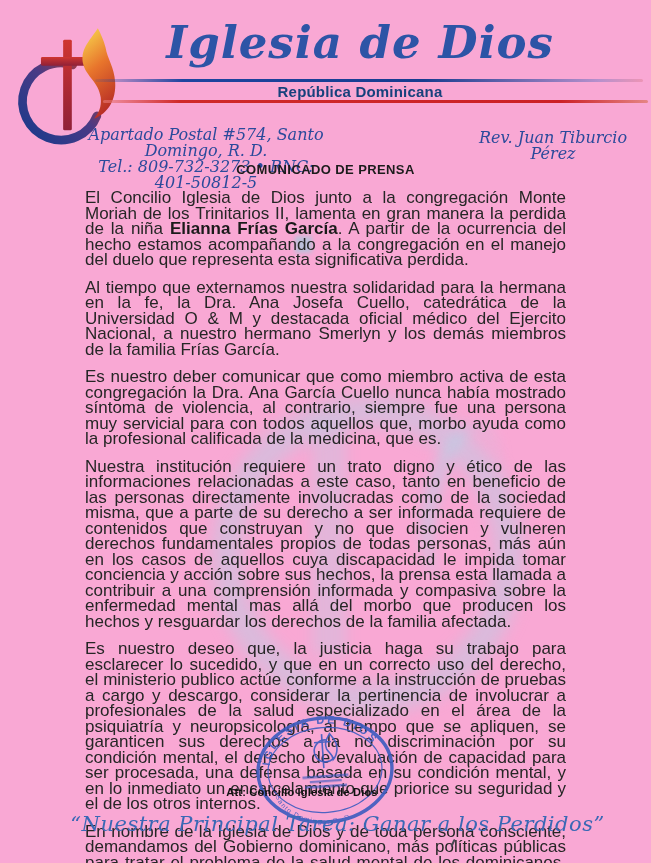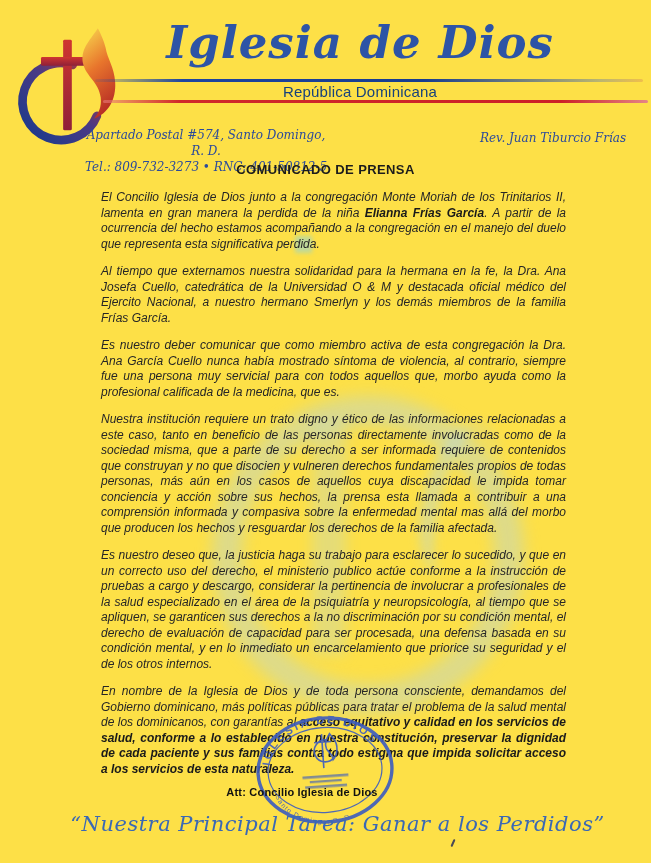--- a/index.html
+++ b/index.html
@@ -1,42 +1,42 @@
 <!DOCTYPE html>
 <html><head>
 <meta charset="utf-8">
 <style>
   html,body{margin:0;padding:0;background:#9a9a9a;}
   .page{
-    position:relative;width:651px;height:863px;background:#fde047;
+    position:relative;width:651px;height:863px;background:#f9a8d4;
     margin:0 auto;overflow:hidden;
     font-family:"Liberation Sans",sans-serif;
   }
   
   .logo{position:absolute;left:14px;top:22px;width:106px;height:128px;}
   .brand{
     position:absolute;left:140px;top:16px;width:440px;text-align:center;
     font-family:"DejaVu Serif",serif;font-style:italic;font-weight:bold;
     font-size:45px;color:#2d54a6;letter-spacing:1px;white-space:nowrap;
   }
   .line-blue{
     position:absolute;left:95px;top:79px;width:548px;height:3px;border-radius:2px;
     background:linear-gradient(90deg,rgba(35,70,160,.12),#1e45a0 16%,#173c8f 60%,rgba(60,100,190,.35) 92%,rgba(200,90,90,.25));
   }
   .country{
     position:absolute;left:100px;top:83px;width:520px;text-align:center;
-    font-size:15px;font-weight:normal;color:#16417c;letter-spacing:.2px;
+    font-size:15px;font-weight:bold;color:#16417c;letter-spacing:.2px;
   }
   .line-red{
     position:absolute;left:103px;top:100px;width:545px;height:3px;border-radius:2px;
     background:linear-gradient(90deg,rgba(235,130,130,.55),#d02a2a 14%,#cc2127 84%,#e58585);
   }
   .contact,.official{
     position:absolute;font-family:"DejaVu Serif",serif;font-style:italic;
-    font-size:12px;color:#2b4a9b;line-height:16px;text-align:center;
+    font-size:16px;color:#2b4a9b;line-height:16px;text-align:center;
   }
   .contact{left:84px;top:127px;width:244px;}
   .official{left:468px;top:130px;width:170px;}
   
   .wm-ring{
     position:absolute;left:212px;top:396px;width:252px;height:258px;border-radius:50%;
     border:30px solid rgba(176,213,232,.42);filter:blur(8px);z-index:0;
   }
   .wm-bar{
     position:absolute;left:312px;top:420px;width:34px;height:235px;
@@ -55,23 +55,22 @@
     position:absolute;left:452px;top:839px;width:2px;height:8px;background:#4a4a55;
     transform:rotate(24deg);border-radius:1px;z-index:3;
   }
   
   .body-col{position:absolute;left:85px;top:158px;width:481px;z-index:1;}
   .doc-title{
     margin:4px 0 13px 0;text-align:center;font-size:13px;font-weight:bold;
     color:#1c1c1c;letter-spacing:.4px;
   }
   .body-col p{
-    margin:0 0 12px 16px;font-size:12px;line-height:15.5px;color:#262626;
+    margin:0 0 12px 0;font-size:17px;line-height:15.5px;color:#262626;
     text-align:justify;
-    font-style:italic;
   }
   .body-col b{color:#1a1a1a;}
   
   .stamp{position:absolute;left:254px;top:714px;width:142px;height:112px;z-index:1;
          transform:rotate(-4deg);opacity:.9;}
   .stamp text{font-family:"Liberation Sans",sans-serif;}
   .stamp .bars{filter:blur(.4px);}
   .att{
     position:absolute;left:62px;top:786px;width:480px;text-align:center;
     font-size:11px;font-weight:bold;color:#111;z-index:2;letter-spacing:.2px;
@@ -119,21 +118,21 @@
   <div class="brand">Iglesia de Dios</div>
   <div class="line-blue"></div>
   <div class="country">República Dominicana</div>
   <div class="line-red"></div>
 
   <div class="contact">
     <div>Apartado Postal #574, Santo Domingo, R. D.</div>
     <div>Tel.: 809-732-3273 • RNC: 401-50812-5</div>
   </div>
   <div class="official">
-    <div>Rev. Juan Tiburcio Frías</div>
+    <div>Rev. Juan Tiburcio Pérez</div>
   </div>
 
   <div class="body-col">
     <h1 class="doc-title">COMUNICADO DE PRENSA</h1>
 
     <p><span>El Concilio Iglesia de Dios junto a la congregación Monte Moriah de los Trinitarios II, lamenta en gran manera la perdida de la niña </span><b>Elianna Frías García</b><span>.  A partir de la ocurrencia del hecho estamos acompañando a la congregación en el manejo del duelo que representa esta significativa perdida.</span></p>
 
     <p>Al tiempo que externamos nuestra solidaridad para la hermana en la fe, la Dra. Ana Josefa Cuello, catedrática de la Universidad O &amp; M y destacada oficial médico del Ejercito Nacional, a nuestro hermano Smerlyn y los demás miembros de la familia Frías García.</p>
 
     <p>Es nuestro deber comunicar que como miembro activa de esta congregación la Dra. Ana García Cuello nunca había mostrado síntoma de violencia, al contrario, siempre fue una persona muy servicial para con todos aquellos que, morbo ayuda como la profesional calificada de la medicina, que es.</p>

